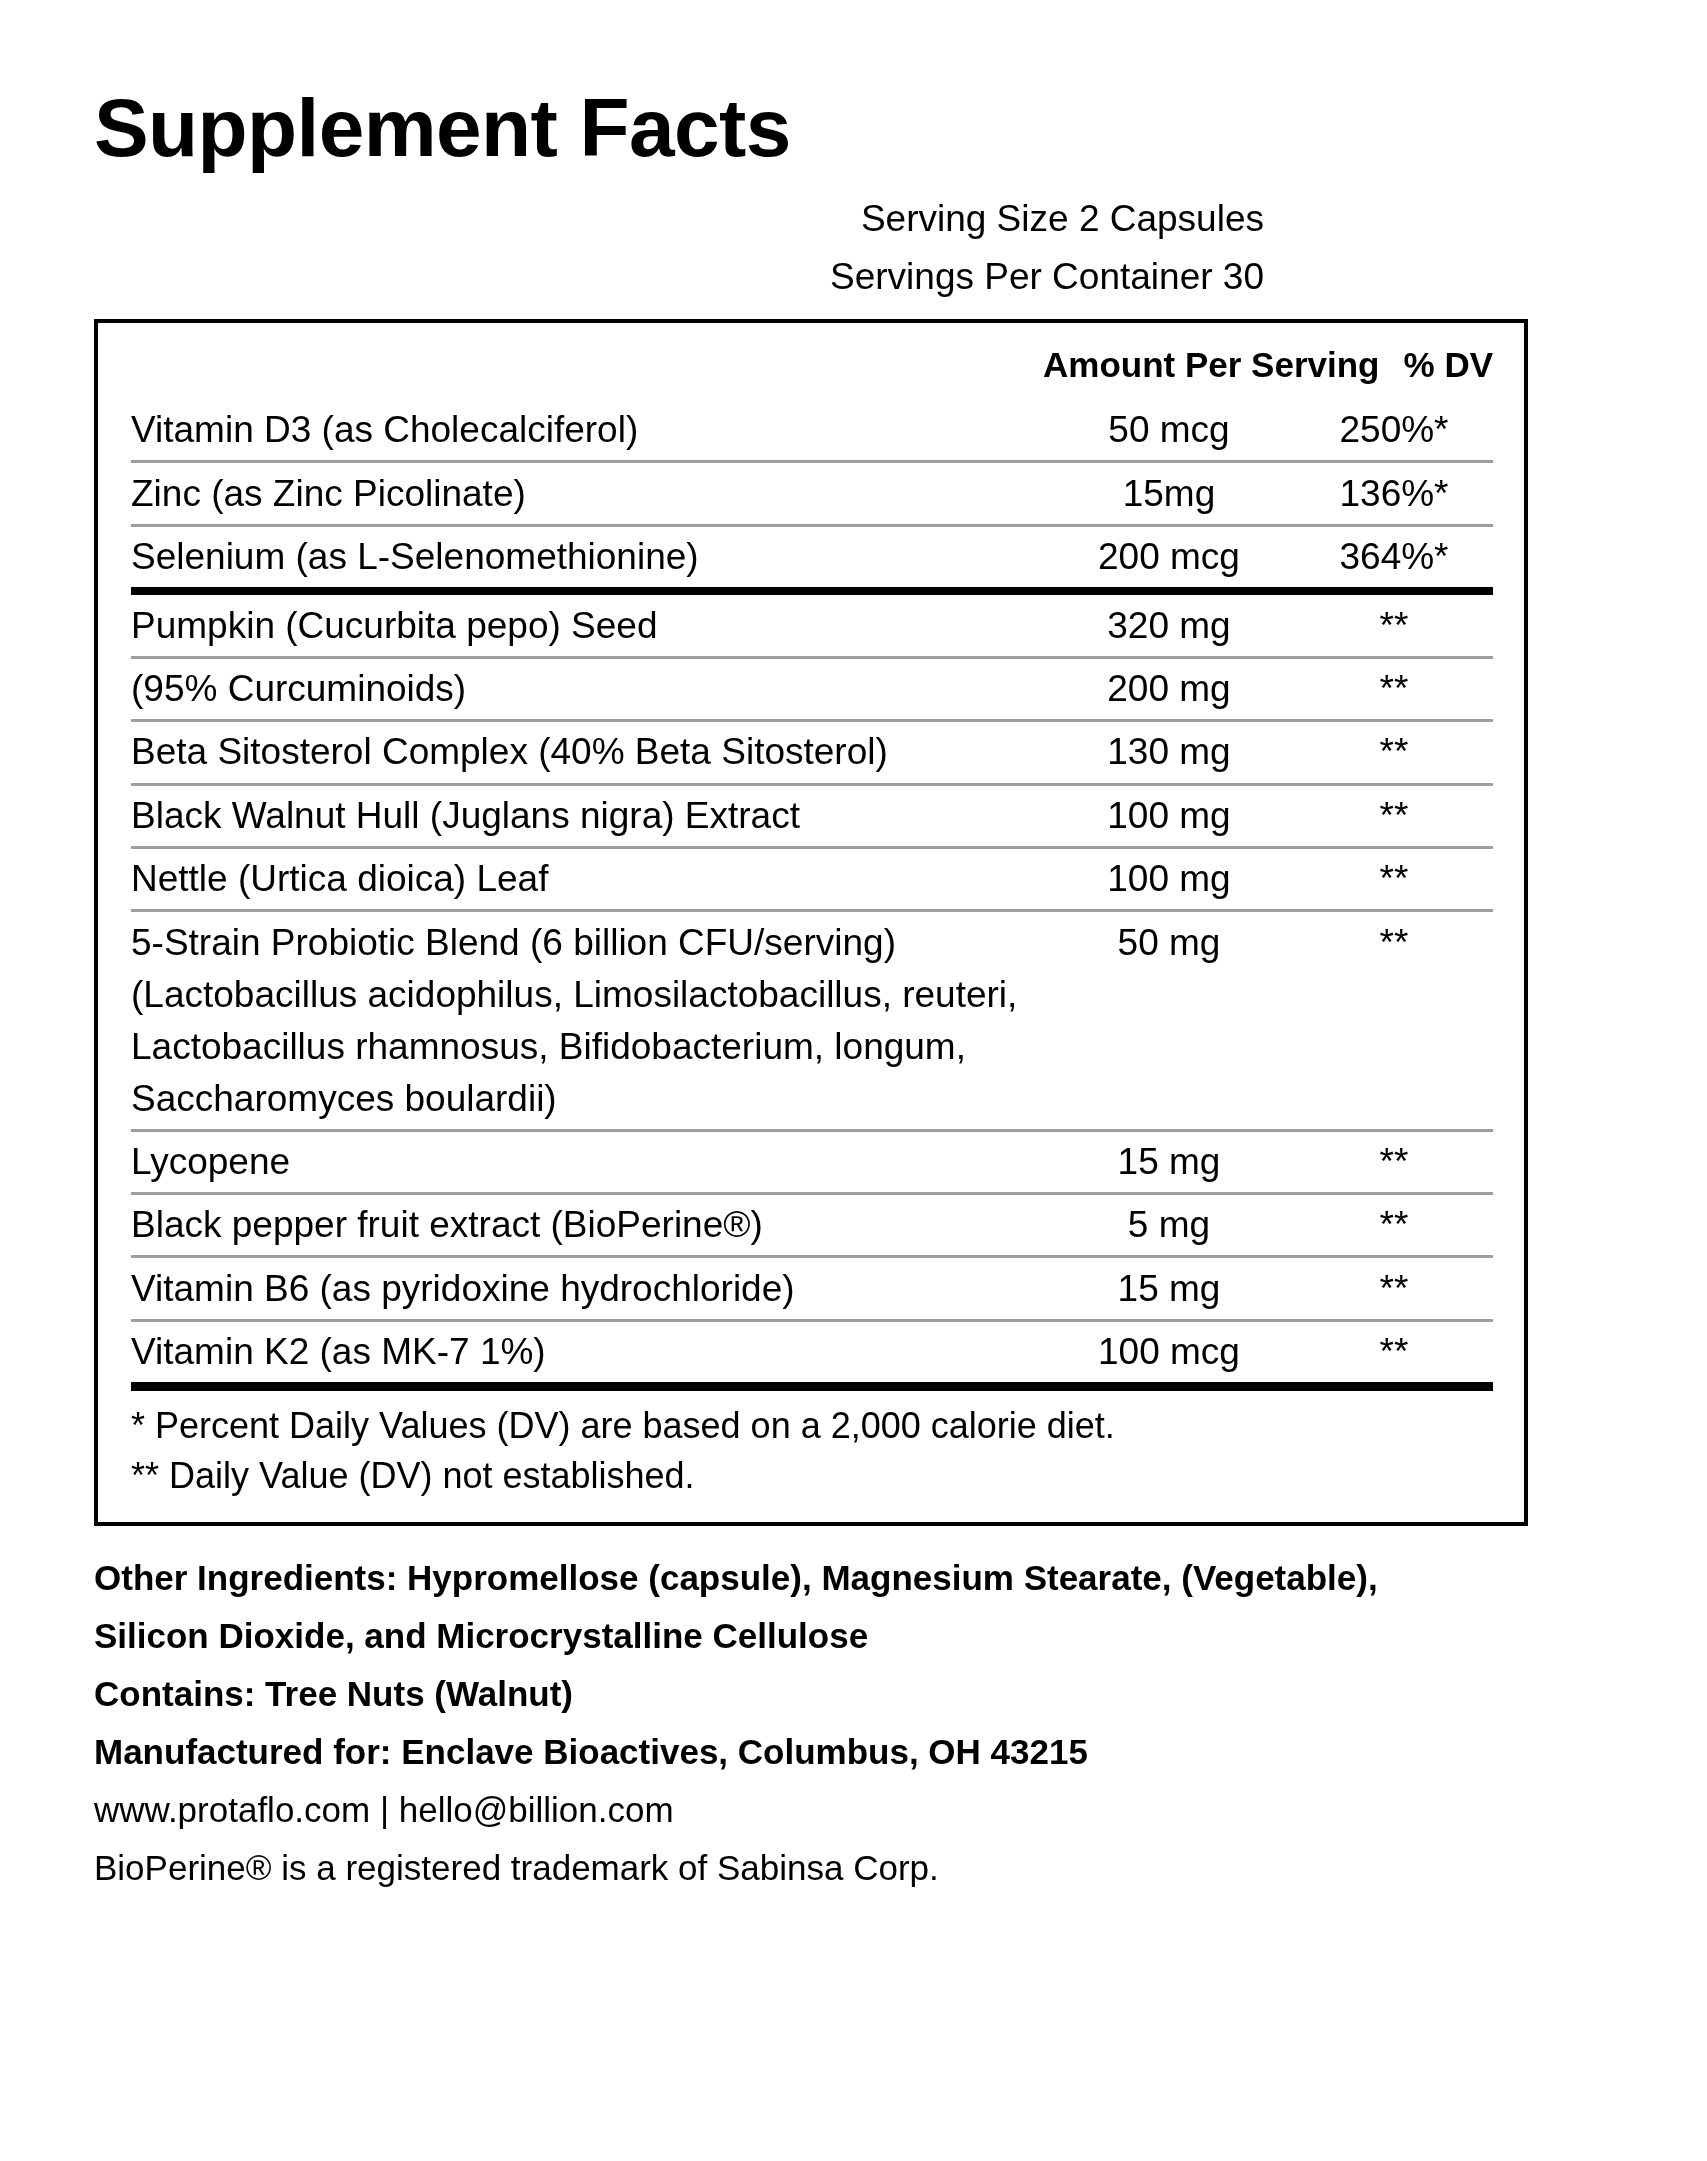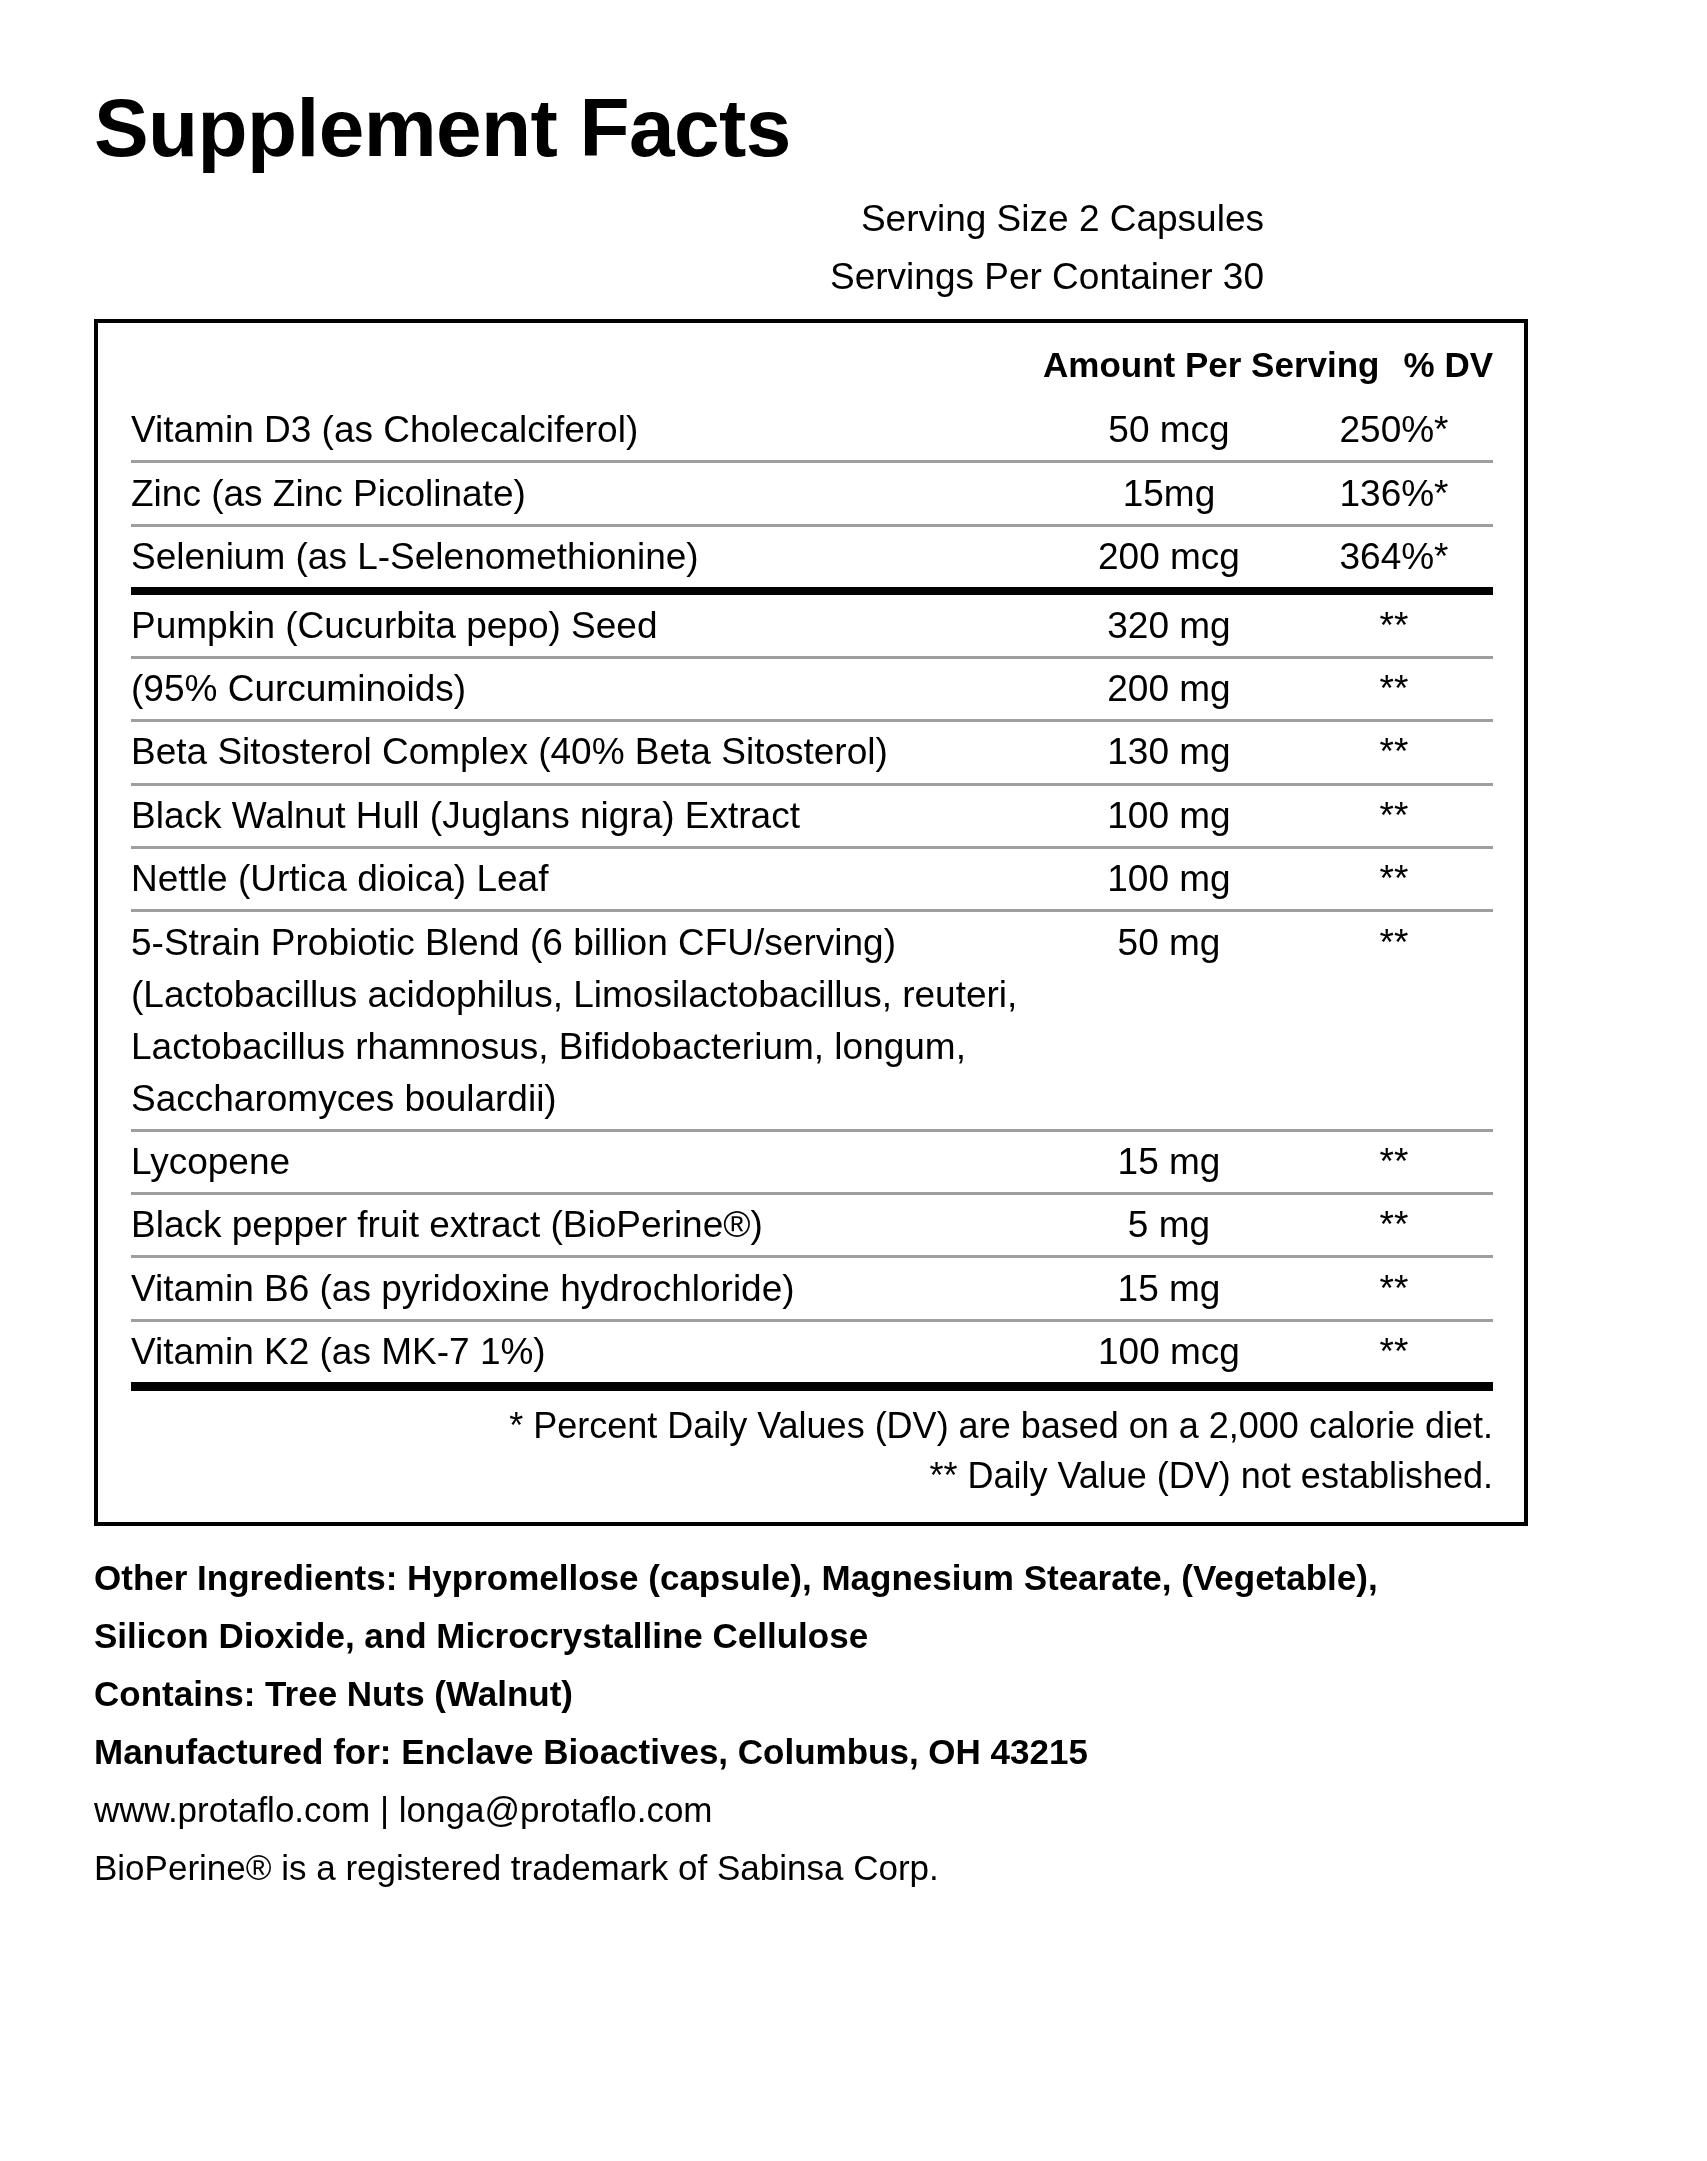--- a/index.html
+++ b/index.html
@@ -63,21 +63,20 @@
   }
   .ing-row .col-amount, .ing-row .col-dv { text-align: center; white-space: nowrap; }
   .col-name { white-space: nowrap; }
   .cont-line { white-space: nowrap; }
   .sep { height: 3px; background: #9e9e9e; }
   .sep.black { height: 8.4px; background: #000000; }
   .footnotes {
     font-size: 36px;
     line-height: 50px;
     padding: 10.8px 0 3.6px 0;
-    text-align: right;
   }
   .footnote-line { white-space: nowrap; }
   .footer-block {
     margin-top: 23px;
   }
   .footer-line {
     font-size: 35px;
     line-height: 58px;
     font-weight: 400;
     white-space: nowrap;
@@ -219,18 +218,18 @@
         <div class="footnote-line">** Daily Value (DV) not established.</div>
       </div>
 
   </div>
 
   <div class="footer-block">
       <div class="footer-line bold">Other Ingredients: Hypromellose (capsule), Magnesium Stearate, (Vegetable),</div>
       <div class="footer-line bold">Silicon Dioxide, and Microcrystalline Cellulose</div>
       <div class="footer-line bold">Contains: Tree Nuts (Walnut)</div>
       <div class="footer-line bold">Manufactured for: Enclave Bioactives, Columbus, OH 43215</div>
-      <div class="footer-line">www.protaflo.com | longa@protaflo.com</div>
+      <div class="footer-line">www.protaflo.com | hello@billion.com</div>
       <div class="footer-line">BioPerine® is a registered trademark of Sabinsa Corp.</div>
     </div>
 
 </div>
 
 
 </body></html>

